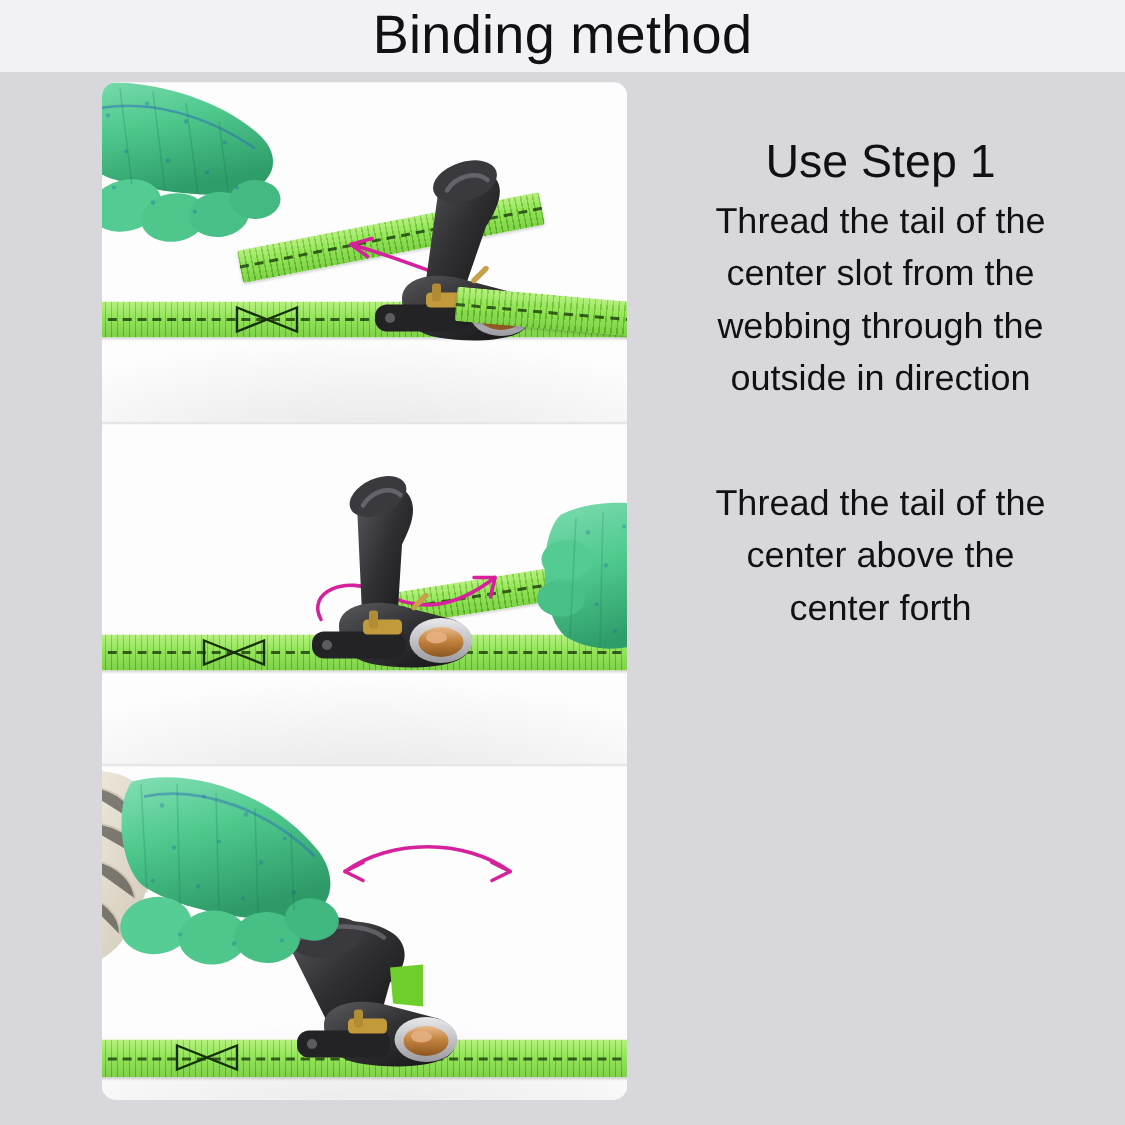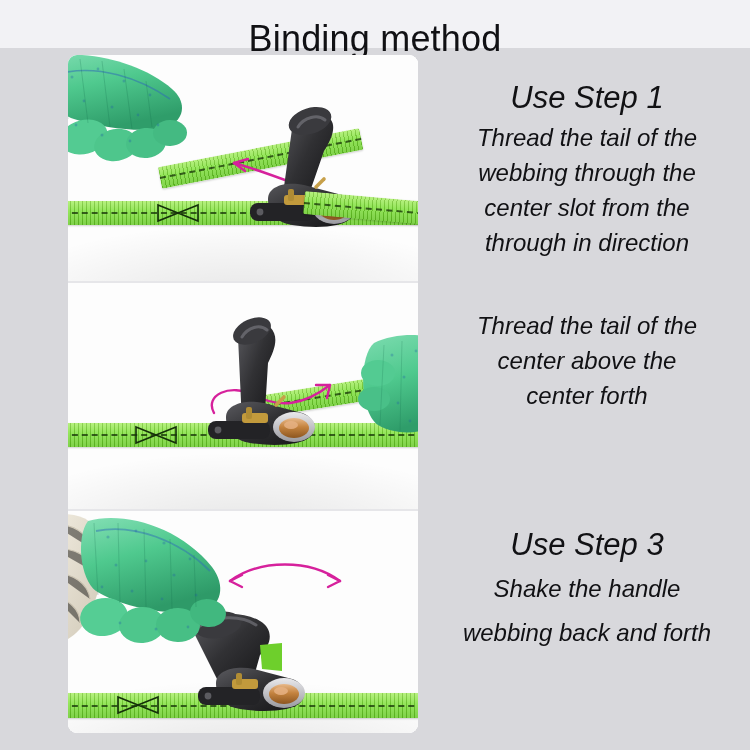--- a/index.html
+++ b/index.html
@@ -23,21 +23,21 @@
   
   .title-band {
     position: absolute;
     left: 0; top: 0;
     width: 750px;
     height: 48px;
     background: #f2f2f5;
   }
   .page-title {
     position: absolute;
-    left: 0; top: 16px;
+    left: 0; top: 0;
     width: 750px;
     height: 48px;
     line-height: 46px;
     text-align: center;
     font-size: 36px;
     color: #111114;
     letter-spacing: 0.2px;
     white-space: nowrap;
   }
   
@@ -105,24 +105,23 @@
   .glove svg { display: block; width: 100%; height: 100%; overflow: visible; }
 
   
   .arrow { position: absolute; }
   .arrow svg { display: block; width: 100%; height: 100%; overflow: visible; }
 
   
   .text-col {
     position: absolute;
     left: 424px;
-    top: 55px;
+    top: 65px;
     width: 326px;
     height: 678px;
-    font-style: italic;
   }
   .step-block {
     position: absolute;
     left: 0;
     width: 326px;
     text-align: center;
     color: #111114;
   }
   .step-1 { top: 23px; }
   .step-2 { top: 253px; }
@@ -472,31 +471,26 @@
         </svg>
       </div>
     </div>
   </div>
 
   <div class="text-col">
 
     <div class="step-block step-1">
       <div class="step-head">Use Step 1</div>
       <div class="step-line">Thread the tail of the</div>
+      <div class="step-line">center slot from the</div>
       <div class="step-line">webbing through the</div>
-      <div class="step-line">center slot from the</div>
-      <div class="step-line">through in direction</div>
+      <div class="step-line">outside in direction</div>
     </div>
 
     <div class="step-block step-2">
       <div class="step-line">Thread the tail of the</div>
       <div class="step-line">center above the</div>
       <div class="step-line">center forth</div>
     </div>
 
-    <div class="step-block step-3">
-      <div class="step-head">Use Step 3</div>
-      <div class="step-line">Shake the handle</div>
-      <div class="step-line">webbing back and forth</div>
-    </div>
   </div>
 
 </div>
 
 </body></html>

